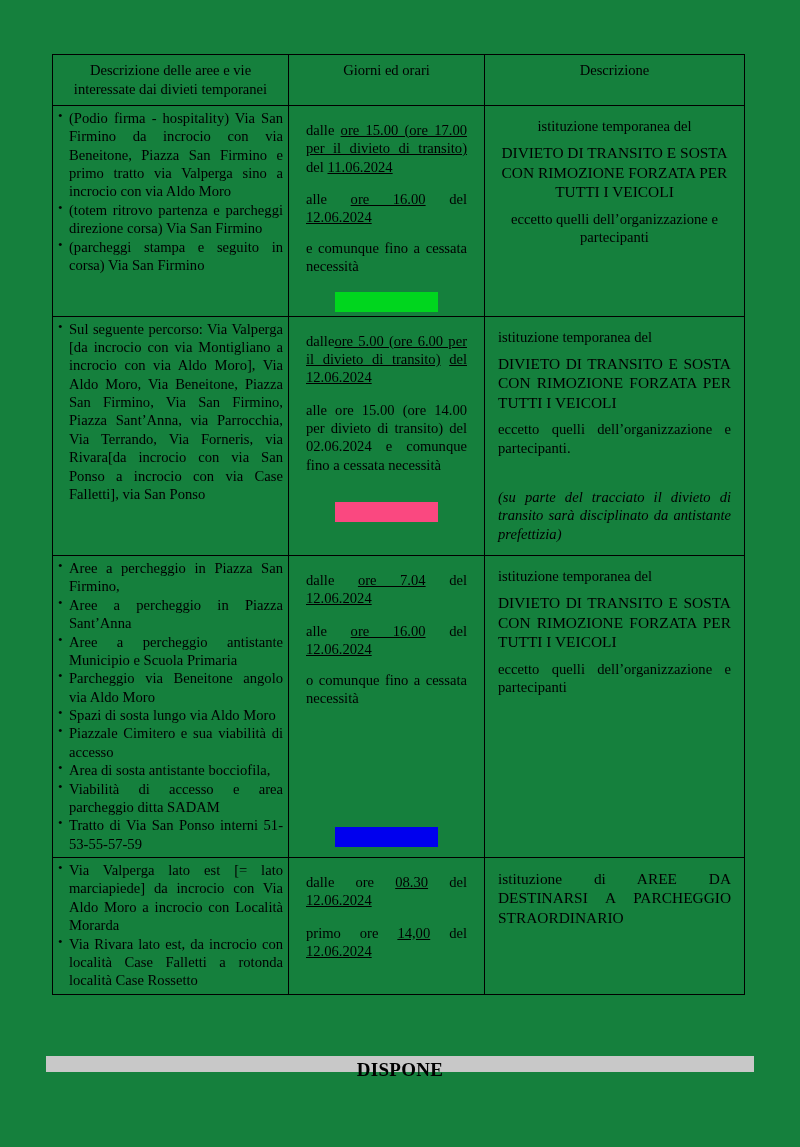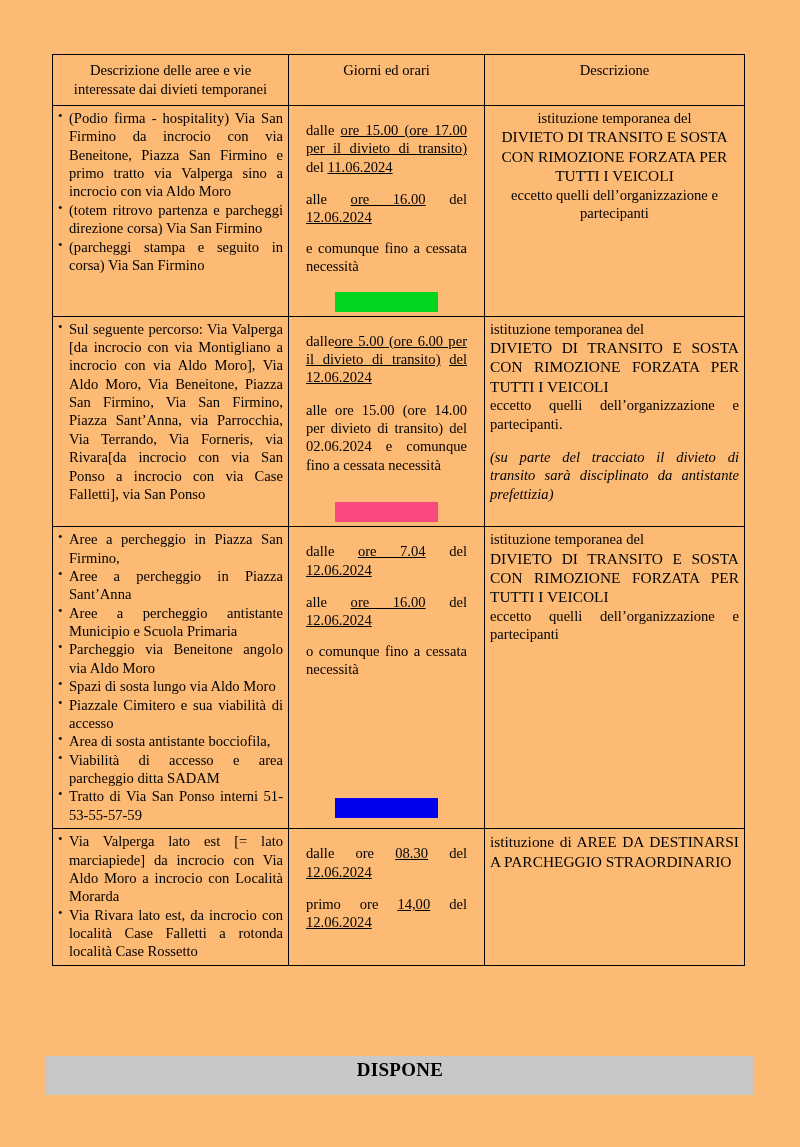--- a/index.html
+++ b/index.html
@@ -14,21 +14,21 @@
     color: #000000;
     position: relative;
     overflow: hidden;
   }
 
   .page {
     position: absolute;
     left: 0; top: 0;
     width: 800px;
     height: 1147px;
-    background: #fdba74;
+    background: #15803d;
   }
 
   .doc-table {
     position: absolute;
     left: 52px;
     top: 54px;
     width: 692px;
     border-collapse: collapse;
     table-layout: fixed;
   }
@@ -91,34 +91,34 @@
   .u { text-decoration: underline; }
 
   .colorbar {
     height: 20px;
     margin: 0 auto;
     width: 103px;
   }
   .bar-wrap { width: 100%; }
 
   
-  .c3 p { margin: 0; }
+  .c3 p { margin: 8px; }
   .c3.center { text-align: center; }
   .c3.just { text-align: justify; text-justify: inter-word; }
   .c3 .big { font-size: 15.4px; }
   .ital { font-style: italic; }
   .gap { height: 15px; }
 
   
   .dispone {
     position: absolute;
     left: 46px;
     top: 1056px;
     width: 708px;
-    height: 39px;
+    height: 16px;
     background: #c8c8c8;
     text-align: center;
     font-weight: bold;
     font-size: 19px;
     line-height: 27px;
     letter-spacing: 0.3px;
   }
 </style>
 </head>
 <body>

